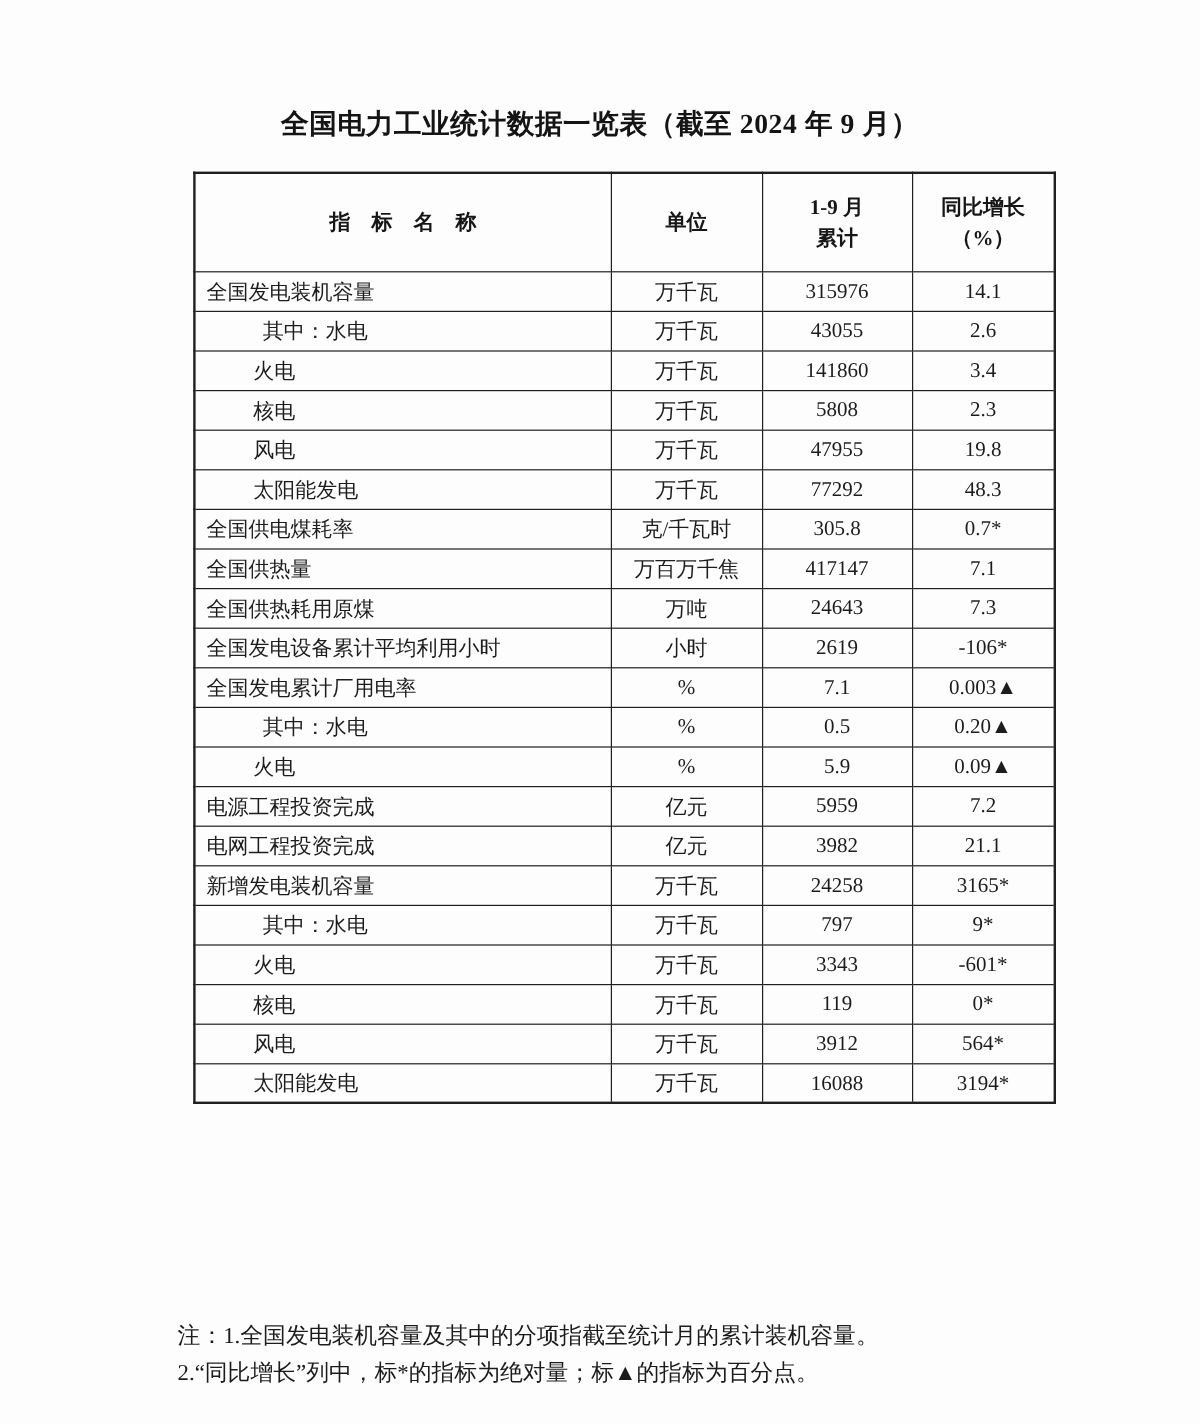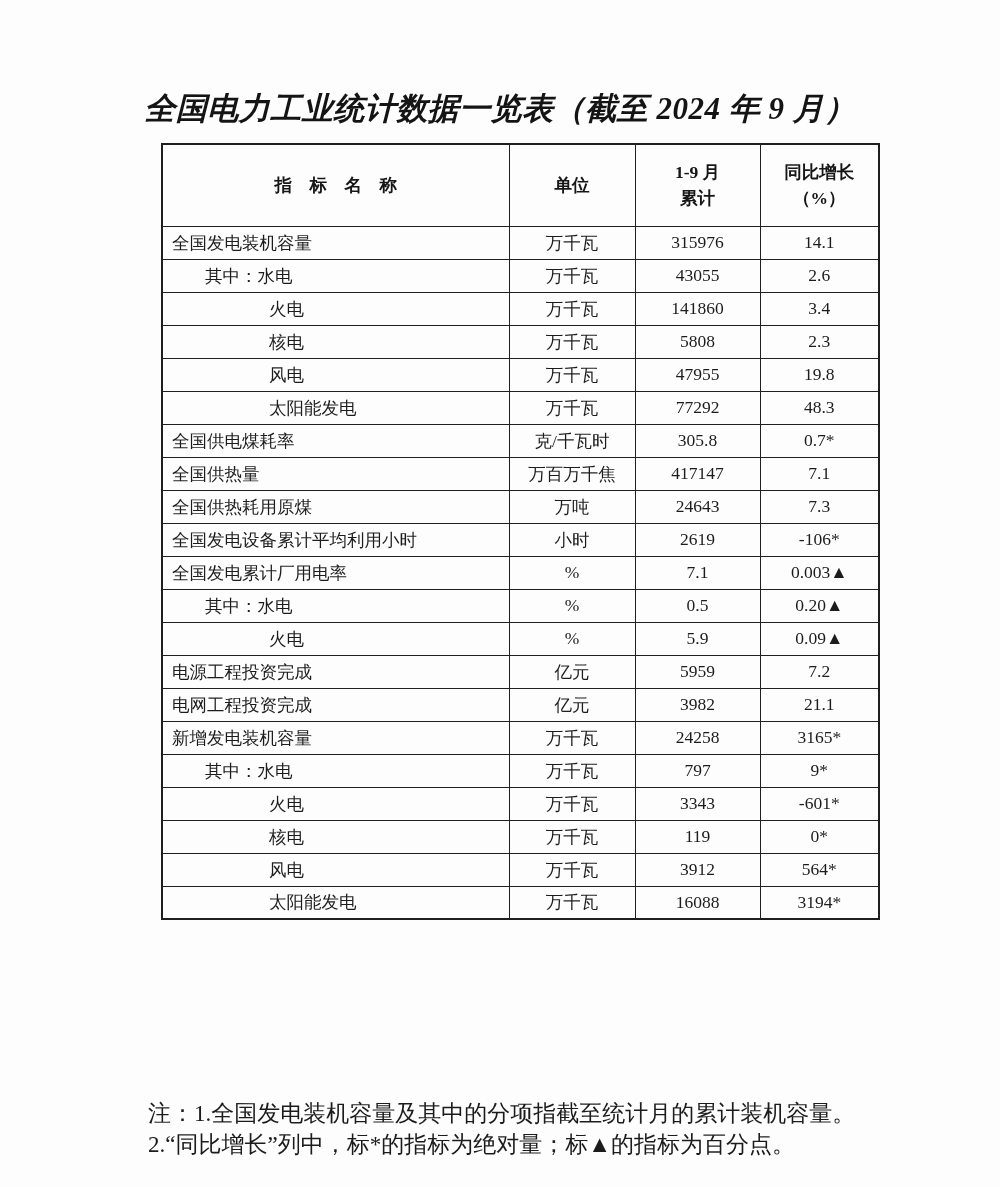--- a/index.html
+++ b/index.html
@@ -16,25 +16,24 @@
     color: #1e1e1e;
     overflow: hidden;
   }
   .doc-title {
     position: absolute;
     top: 88px;
     left: 0;
     width: 100%;
     margin: 0;
     text-align: center;
-    font-size: 31px;
+    font-size: 23px;
     font-weight: bold;
     letter-spacing: 0.5px;
     color: #141414;
-    font-style: italic;
   }
   table.stats-table {
     position: absolute;
     left: 161px;
     top: 143px;
     width: 717px;
     border-collapse: collapse;
     table-layout: fixed;
     border: 2.5px solid #1f1f1f;
   }
@@ -54,28 +53,28 @@
     color: #161616;
   }
   .th-line { line-height: 26px; }
   .stats-table td {
     font-size: 17.5px;
     text-align: center;
     color: #1c1c1c;
   }
   td.col-indicator { text-align: left; }
   td.indent-0 { padding-left: 9px; }
-  td.indent-1 { padding-left: 42px; }
-  td.indent-2 { padding-left: 106px; }
+  td.indent-1 { padding-left: 56px; }
+  td.indent-2 { padding-left: 48px; }
   .notes {
     position: absolute;
     left: 148px;
     top: 1102px;
     width: 720px;
-    font-size: 23px;
+    font-size: 19px;
     line-height: 23px;
     color: #1b1b1b;
   }
   .note-line-2 {
     margin-top: 8px;
   }
 </style>
 </head>
 <body>
 

